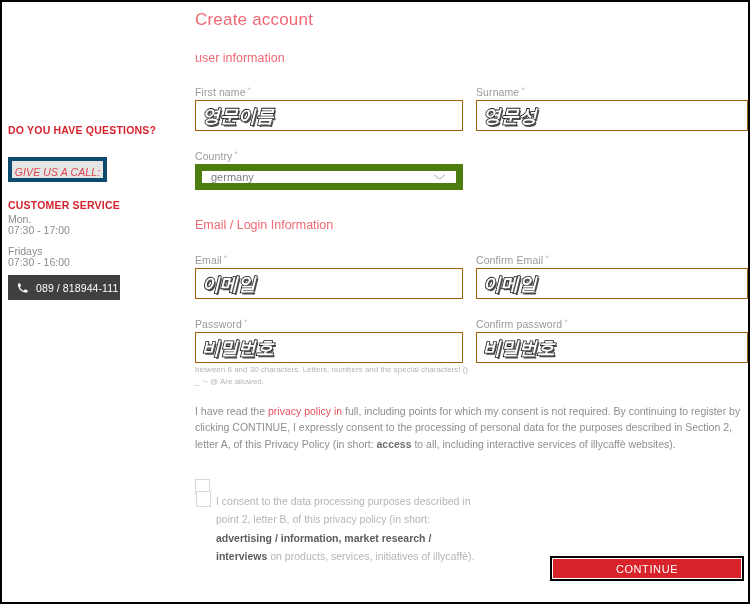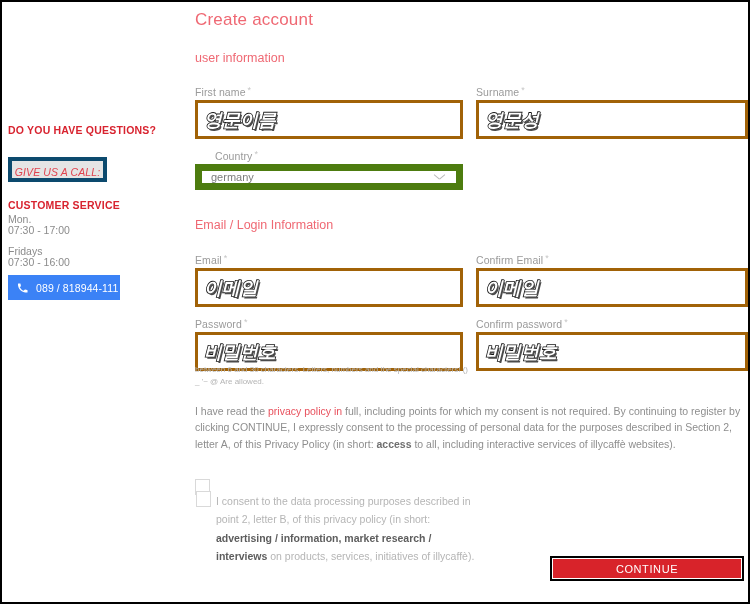--- a/index.html
+++ b/index.html
@@ -116,21 +116,21 @@
   .cs-l2 { position: absolute; left: 6px; top: 222px; font-size: 10.5px; color: #8b8b8b; }
   .cs-l3 { position: absolute; left: 6px; top: 243px; font-size: 10.5px; color: #8b8b8b; }
   .cs-l4 { position: absolute; left: 6px; top: 254px; font-size: 10.5px; color: #8b8b8b; }
 
   .phone-btn {
     position: absolute;
     left: 6px;
     top: 273px;
     width: 112px;
     height: 25px;
-    background: #3b82f6;
+    background: #404040;
     color: #ffffff;
     font-size: 10.5px;
     display: flex;
     align-items: center;
     cursor: pointer;
   }
   .phone-ico {
     margin-left: 9px;
     margin-right: 8px;
     display: flex;
@@ -178,22 +178,22 @@
   .fld-label {
     position: absolute;
     font-size: 10.5px;
     color: #9a9a9a;
     letter-spacing: .1px;
   }
   .req { color: #c6c6c6; font-size: 9px; position: relative; top: -3px; margin-left: 2px; }
 
   .input-box {
     position: absolute;
-    height: 39px;
-    border: 3px solid #a16207;
+    height: 31px;
+    border: 1px solid #a16207;
     background: #ffffff;
     display: flex;
     align-items: center;
     cursor: text;
     overflow: hidden;
   }
   
   .kval {
     font-family: "DejaVu Sans", sans-serif;
     font-size: 18px;
@@ -363,21 +363,21 @@
       <span class="kval">영문이름</span>
     </div>
 
     <div class="fld-label" style="left:284px; top:84px;">
       <span>Surname</span><span class="req">*</span>
     </div>
     <div class="input-box" style="left:284px; top:98px; width:272px;">
       <span class="kval">영문성</span>
     </div>
 
-    <div class="fld-label" style="left:3px; top:148px;margin-left:20px;">
+    <div class="fld-label" style="left:3px; top:148px;">
       <span>Country</span><span class="req">*</span>
     </div>
     <div class="select-box" style="left:3px; top:162px; width:268px;">
       <span class="select-val">germany</span>
       <span class="chev"></span>
     </div>
 
     <div class="h2-email">Email / Login Information</div>
 
     <div class="fld-label" style="left:3px; top:252px;text-align:center;">

